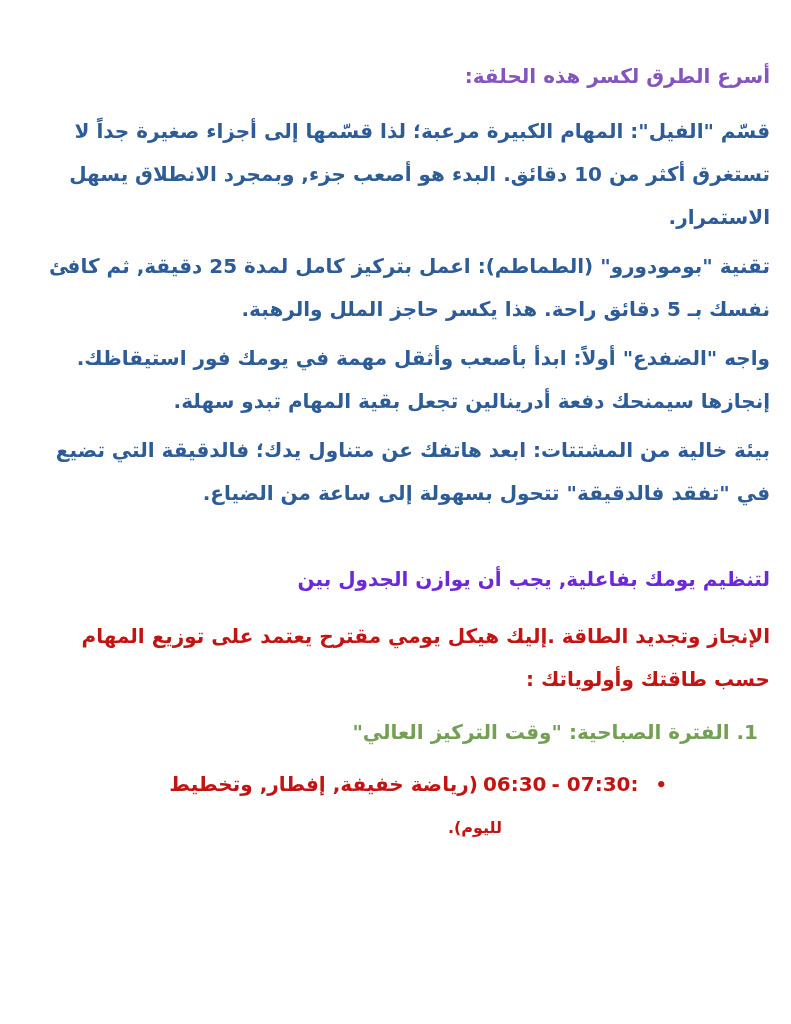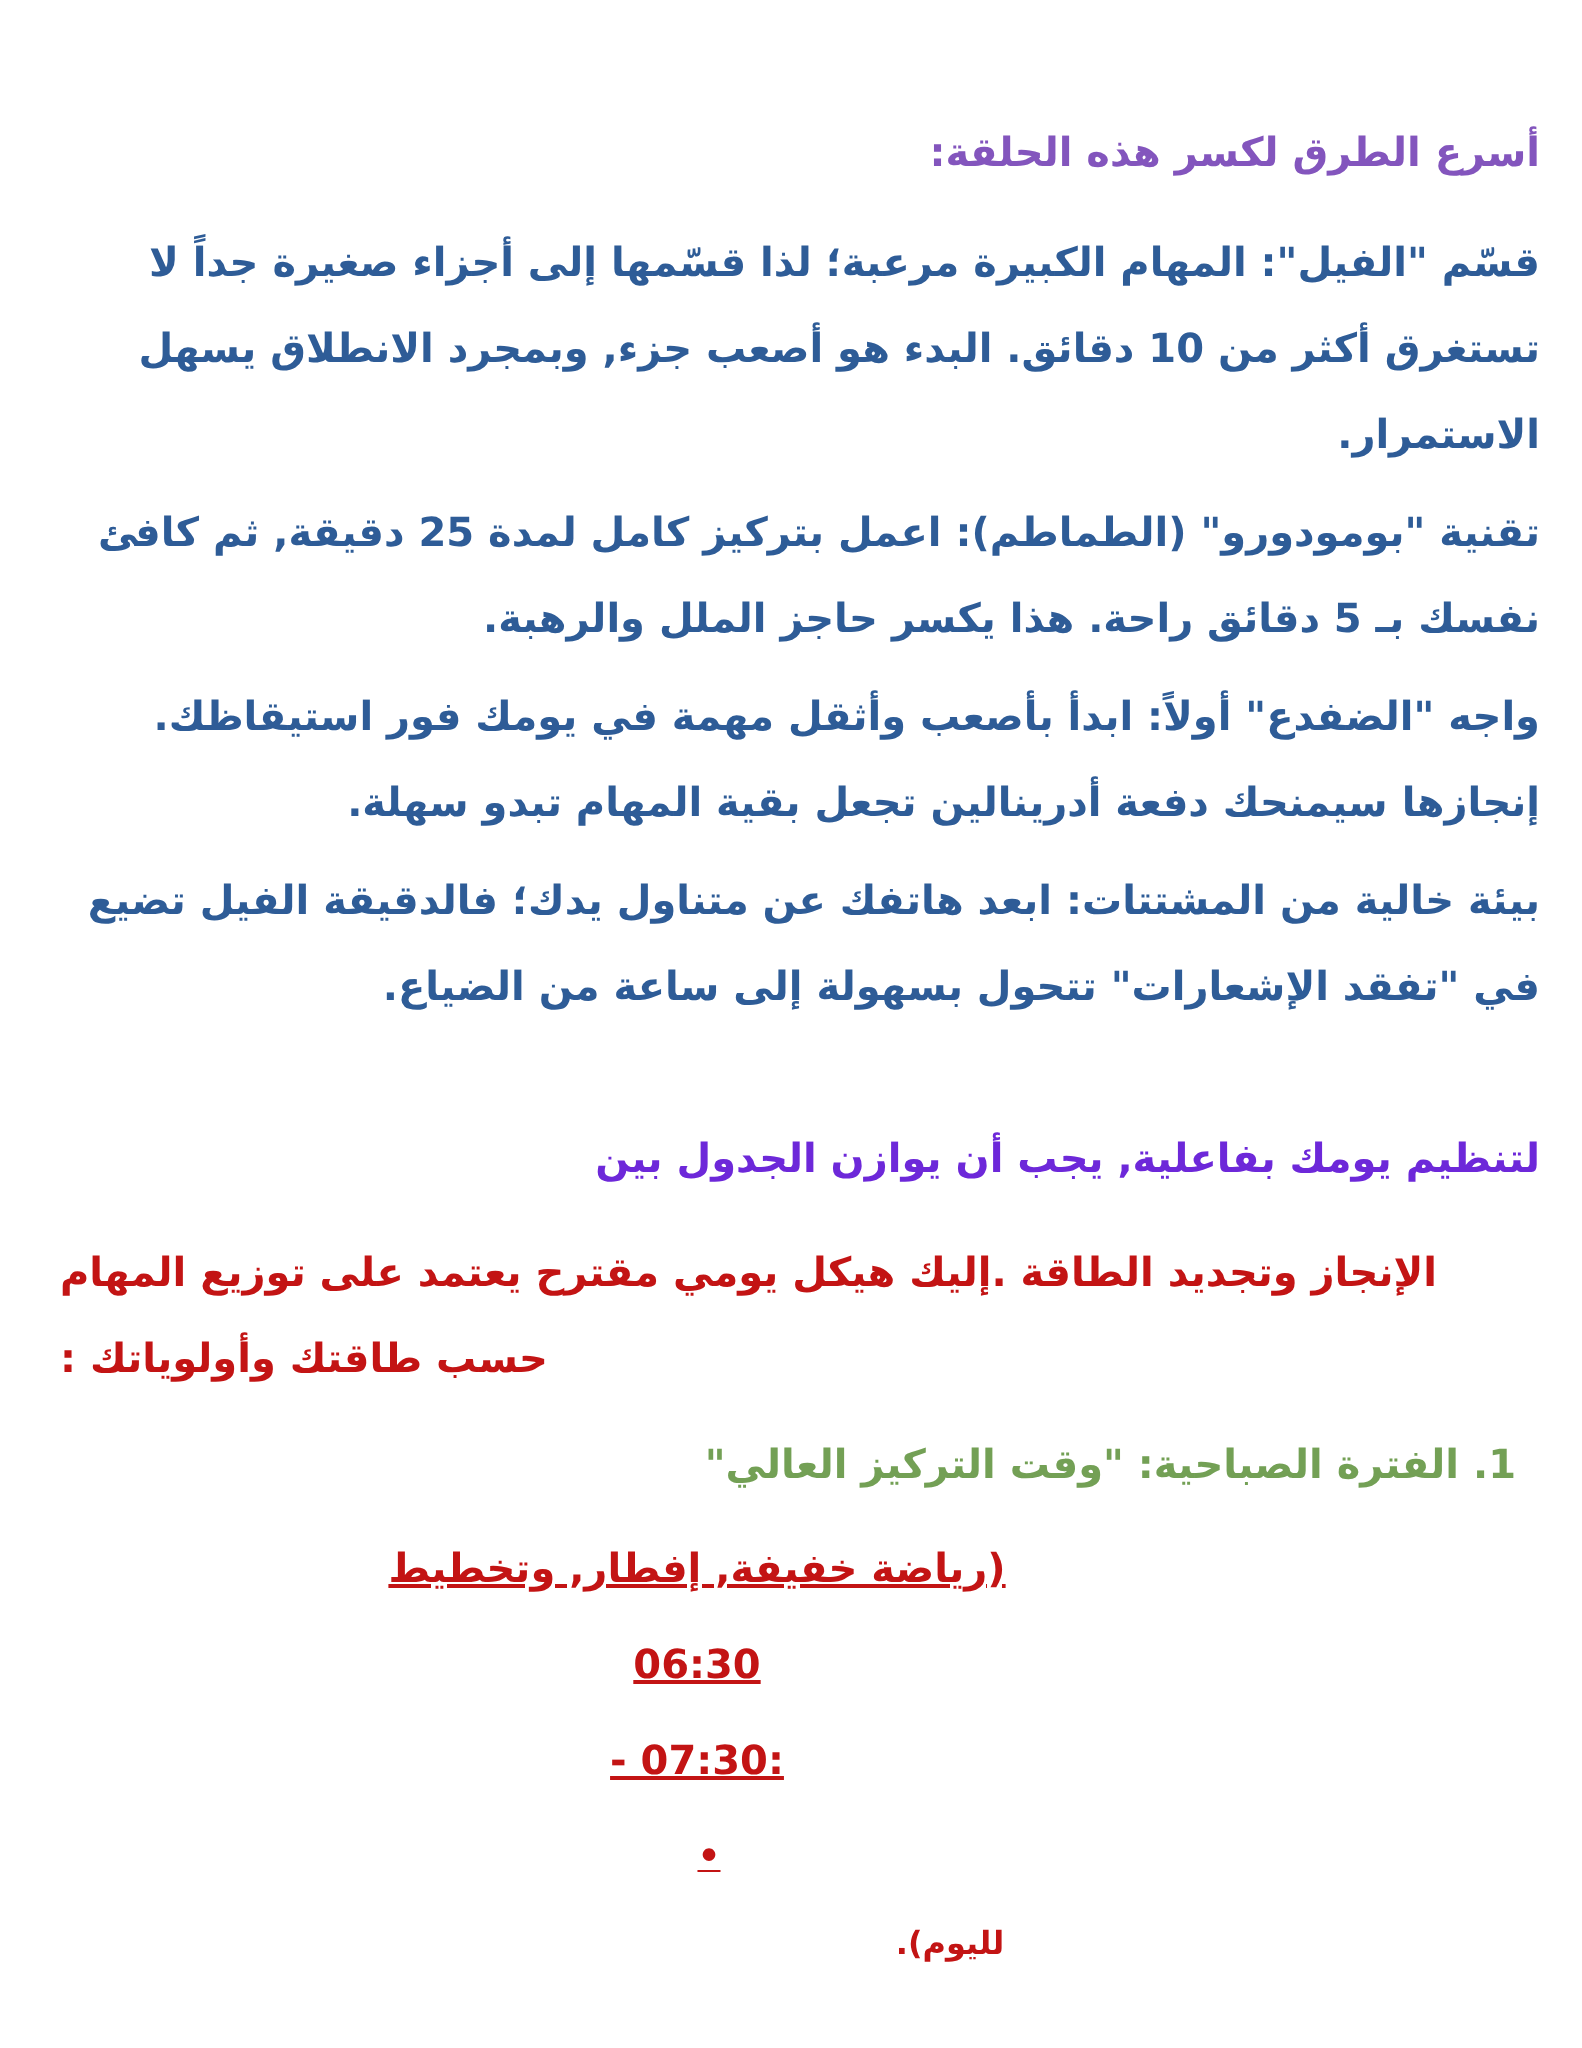--- a/index.html
+++ b/index.html
@@ -27,41 +27,40 @@
     color: #2e5c97;
     margin-bottom: 6px;
   }
   h2.subtitle {
     direction: rtl; text-align: right;
     font-size: 20px; line-height: 43px;
     color: #6d28d9;
     margin-top: 43px; margin-bottom: 14px;
   }
   p.redpara {
-    direction: rtl; text-align: left;
+    direction: rtl; text-align: right;
     font-size: 20px; line-height: 43px;
     color: #c31414;
     margin-bottom: 10px;
   }
   h3.green {
     direction: rtl; text-align: right;
     font-size: 20px; line-height: 43px;
     color: #73a055;
     padding-left: 12px; 
     padding-right: 12px;
     margin-bottom: 9px;
   }
   .bullet { color: #c31414; }
   .bullet-line1 {
-    display: flex; flex-direction: column;
+    display: flex; flex-direction: row;
     justify-content: flex-end; align-items: center;
     gap: 5px;
     font-size: 20px; line-height: 43px;
     padding-right: 103px;
-    text-decoration: underline;
   }
   .bullet-line1 .marker {
     margin-left: 12px;
     font-size: 18px;
   }
   .bullet-line2 {
     direction: rtl;
     text-align: center;
     padding-left: 150px;
     font-size: 16px; line-height: 43px;
@@ -74,21 +73,21 @@
 
   <h1 class="title">أسرع الطرق لكسر هذه الحلقة:</h1>
 
 
   <p class="body" dir="rtl">قسّم "الفيل": المهام الكبيرة مرعبة؛ لذا قسّمها إلى أجزاء صغيرة جداً لا تستغرق أكثر من 10 دقائق. البدء هو أصعب جزء, وبمجرد الانطلاق يسهل الاستمرار.</p>
 
   <p class="body" dir="rtl">تقنية "بومودورو" (الطماطم): اعمل بتركيز كامل لمدة 25 دقيقة, ثم كافئ نفسك بـ 5 دقائق راحة. هذا يكسر حاجز الملل والرهبة.</p>
 
   <p class="body" dir="rtl">واجه "الضفدع" أولاً: ابدأ بأصعب وأثقل مهمة في يومك فور استيقاظك. إنجازها سيمنحك دفعة أدرينالين تجعل بقية المهام تبدو سهلة.</p>
 
-  <p class="body" dir="rtl">بيئة خالية من المشتتات: ابعد هاتفك عن متناول يدك؛ فالدقيقة الفيل تضيع في "تفقد الإشعارات" تتحول بسهولة إلى ساعة من الضياع.</p>
+  <p class="body" dir="rtl">بيئة خالية من المشتتات: ابعد هاتفك عن متناول يدك؛ فالدقيقة التي تضيع في "تفقد فالدقيقة" تتحول بسهولة إلى ساعة من الضياع.</p>
 
   <h2 class="subtitle">لتنظيم يومك بفاعلية, يجب أن يوازن الجدول بين</h2>
 
   <p class="redpara">الإنجاز وتجديد الطاقة .إليك هيكل يومي مقترح يعتمد على توزيع المهام حسب طاقتك وأولوياتك :</p>
 
   <h3 class="green">1. الفترة الصباحية: "وقت التركيز العالي"</h3>
 
   <div class="bullet">
     <div class="bullet-line1">
       <span dir="rtl">(رياضة خفيفة, إفطار, وتخطيط</span>

